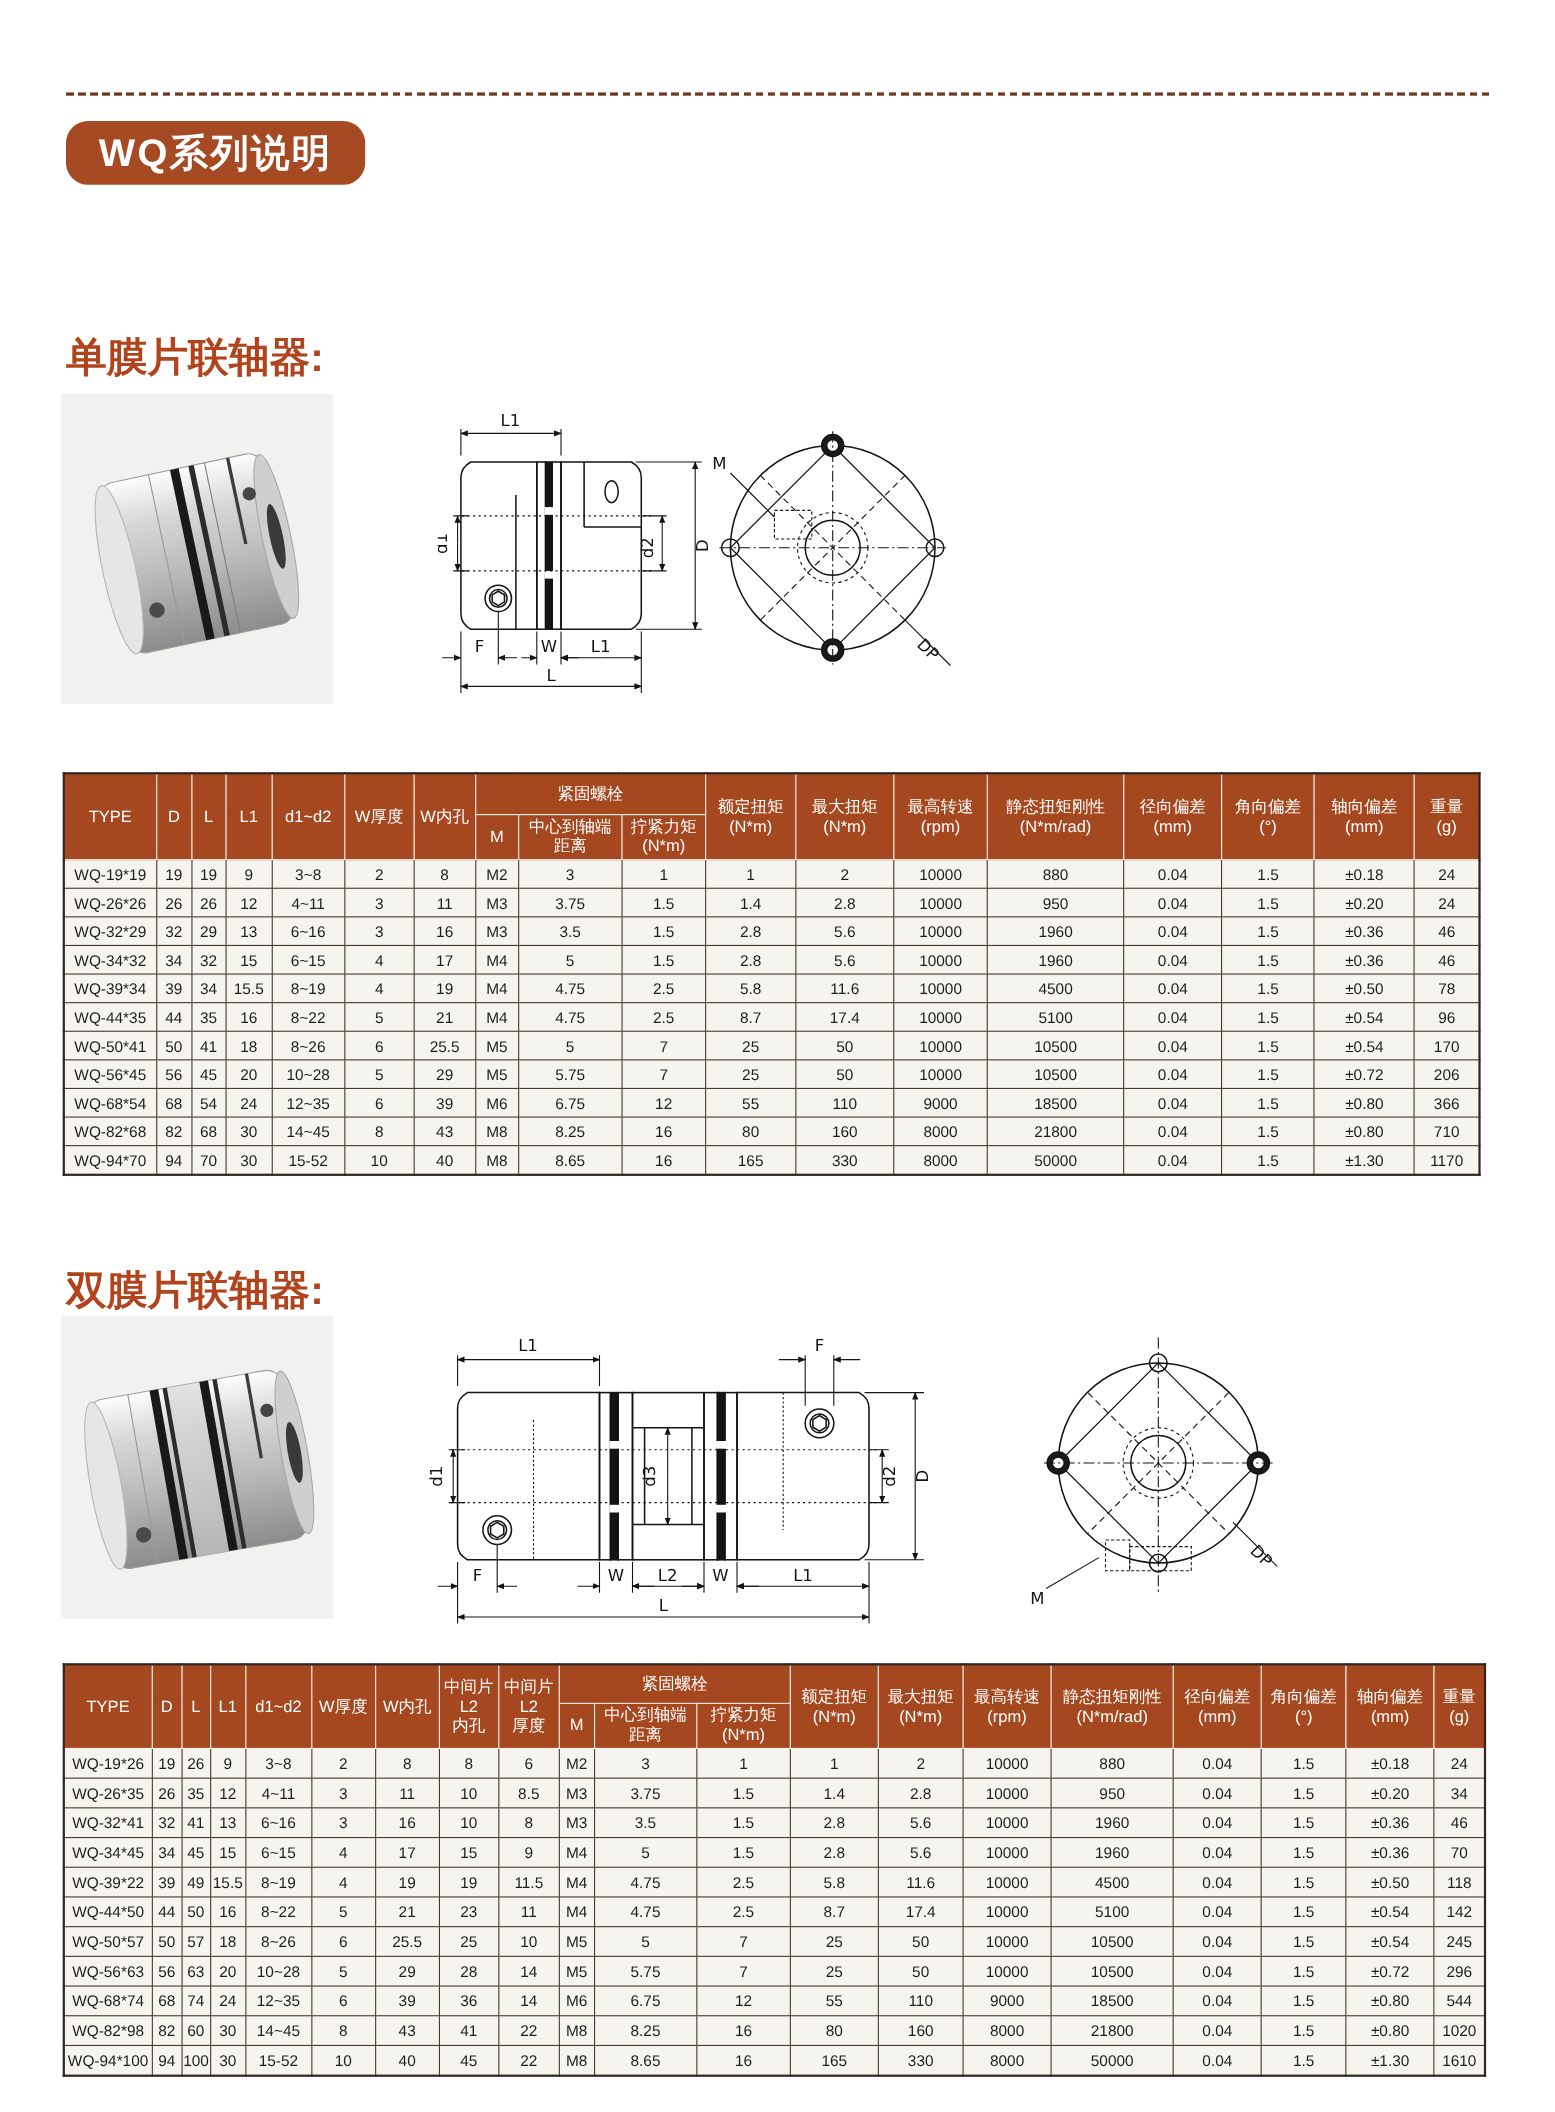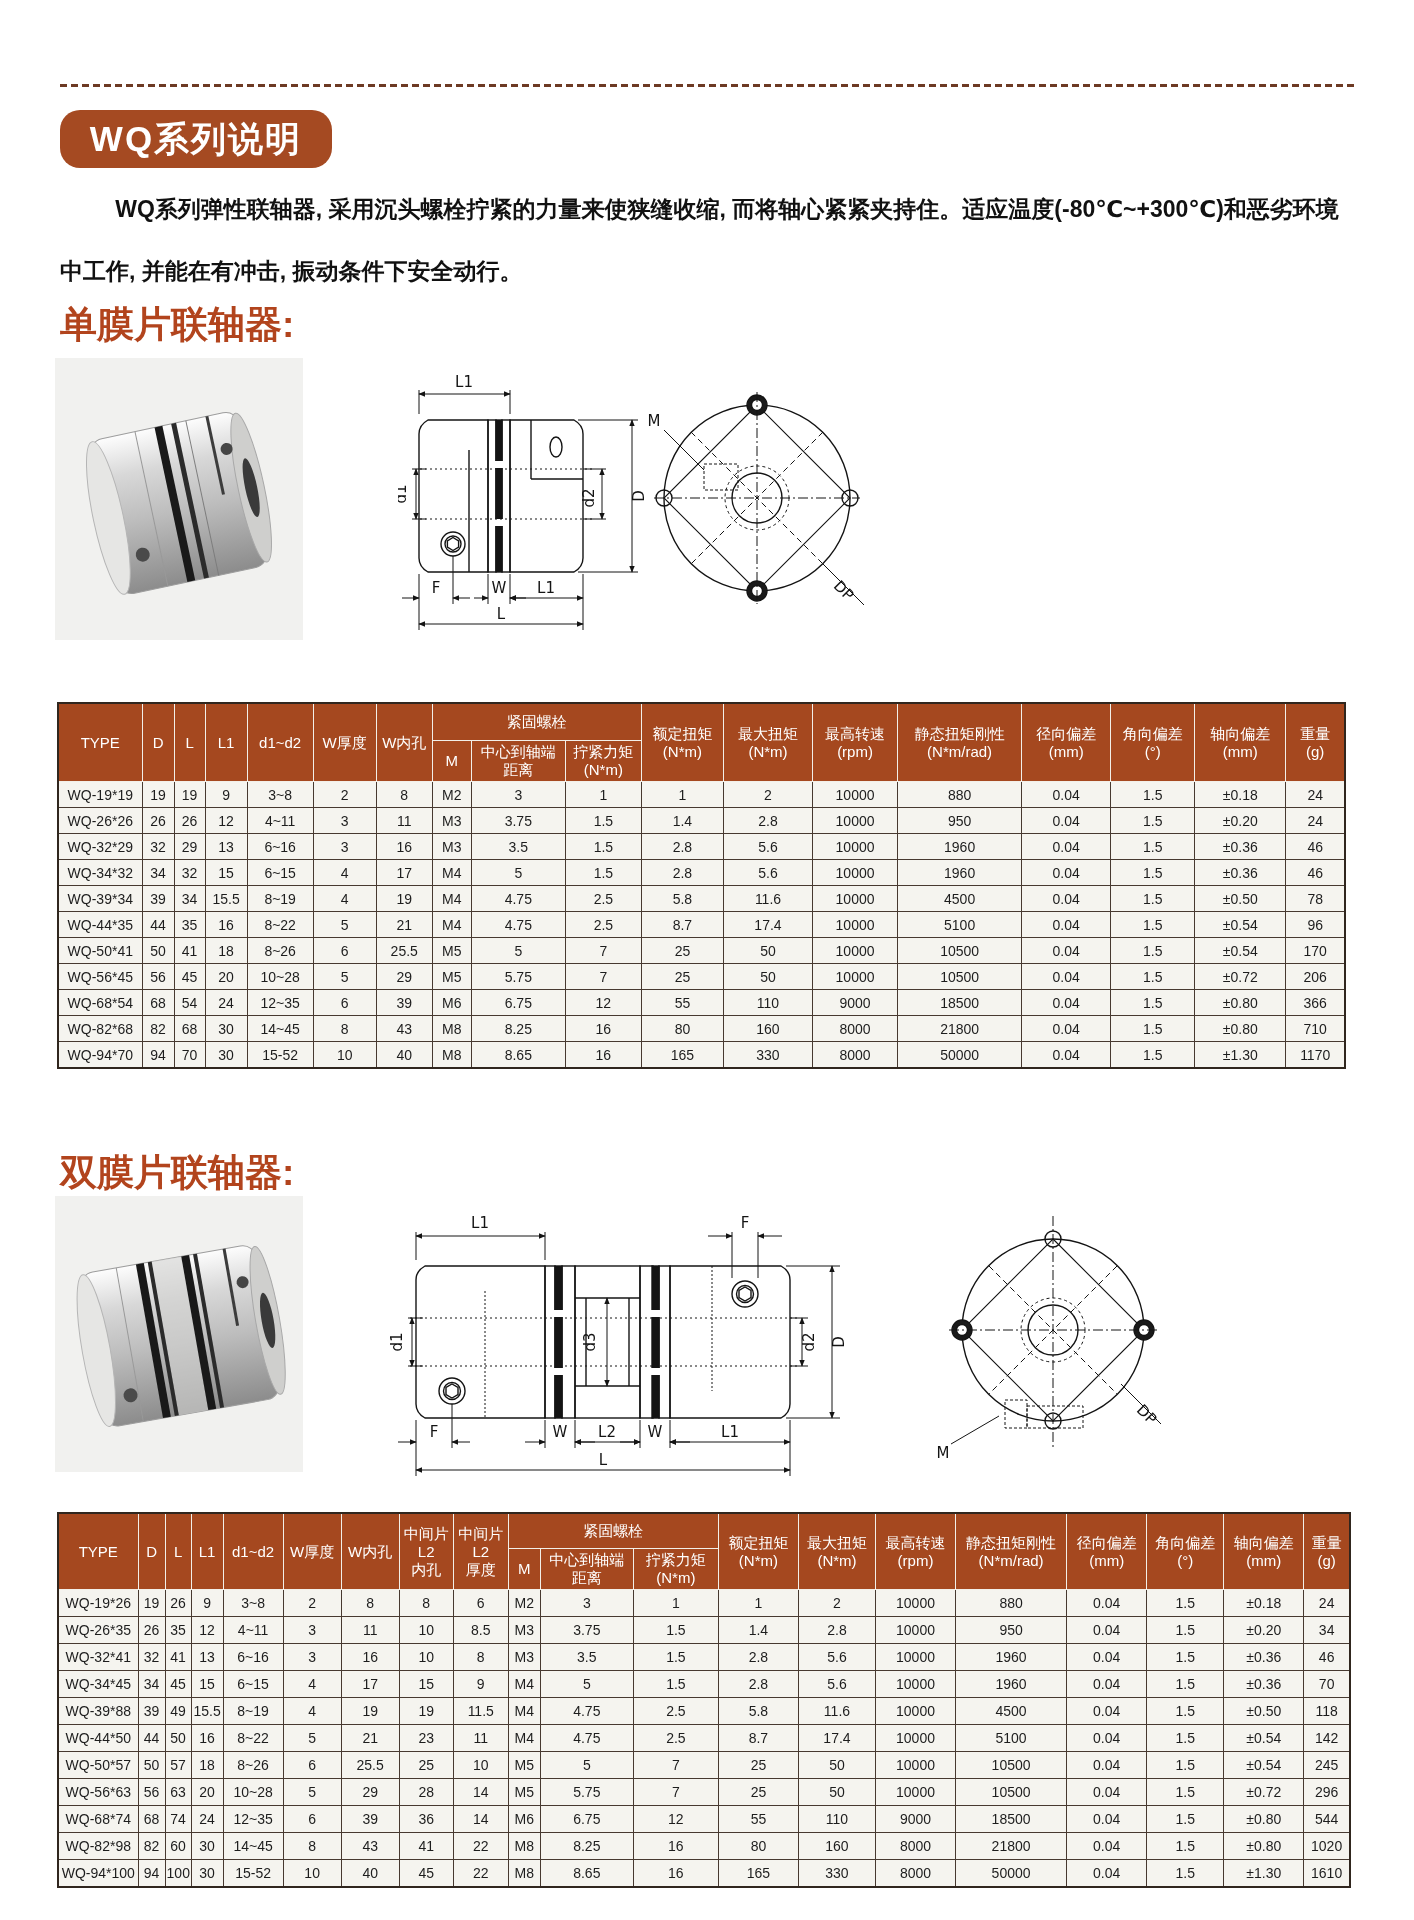--- a/index.html
+++ b/index.html
@@ -49,24 +49,20 @@
 </style>
 </head>
 <body>
 
 <div class="page">
 
   <div class="dashline"></div>
 
   <div class="badge">WQ系列说明</div>
 
-  <div class="intro">
-    <div class="line indent">WQ系列弹性联轴器, 采用沉头螺栓拧紧的力量来使狭缝收缩, 而将轴心紧紧夹持住。适应温度(-80℃~+300℃)和恶劣环境</div>
-    <div class="line">中工作, 并能在有冲击, 振动条件下安全动行。</div>
-  </div>
 
   <h2 id="sec1" class="section-title">单膜片联轴器:</h2>
 
   <div class="fig" id="fig1-photo">
     <svg width="248" height="282" viewBox="0 0 248 282">
       <rect width="248" height="282" fill="#f1f1ef"></rect>
       <defs>
         <linearGradient id="mgA" x1="0" y1="0" x2="0" y2="1">
           <stop offset="0" stop-color="#fdfdfd"></stop>
             <stop offset="0.25" stop-color="#d8d8d8"></stop>
@@ -766,21 +762,21 @@
           <td>2.8</td>
           <td>5.6</td>
           <td>10000</td>
           <td>1960</td>
           <td>0.04</td>
           <td>1.5</td>
           <td>±0.36</td>
           <td>70</td>
         </tr>
         <tr>
-          <td>WQ-39*88</td>
+          <td>WQ-39*22</td>
           <td>39</td>
           <td>49</td>
           <td>15.5</td>
           <td>8~19</td>
           <td>4</td>
           <td>19</td>
           <td>19</td>
           <td>11.5</td>
           <td>M4</td>
           <td>4.75</td>

